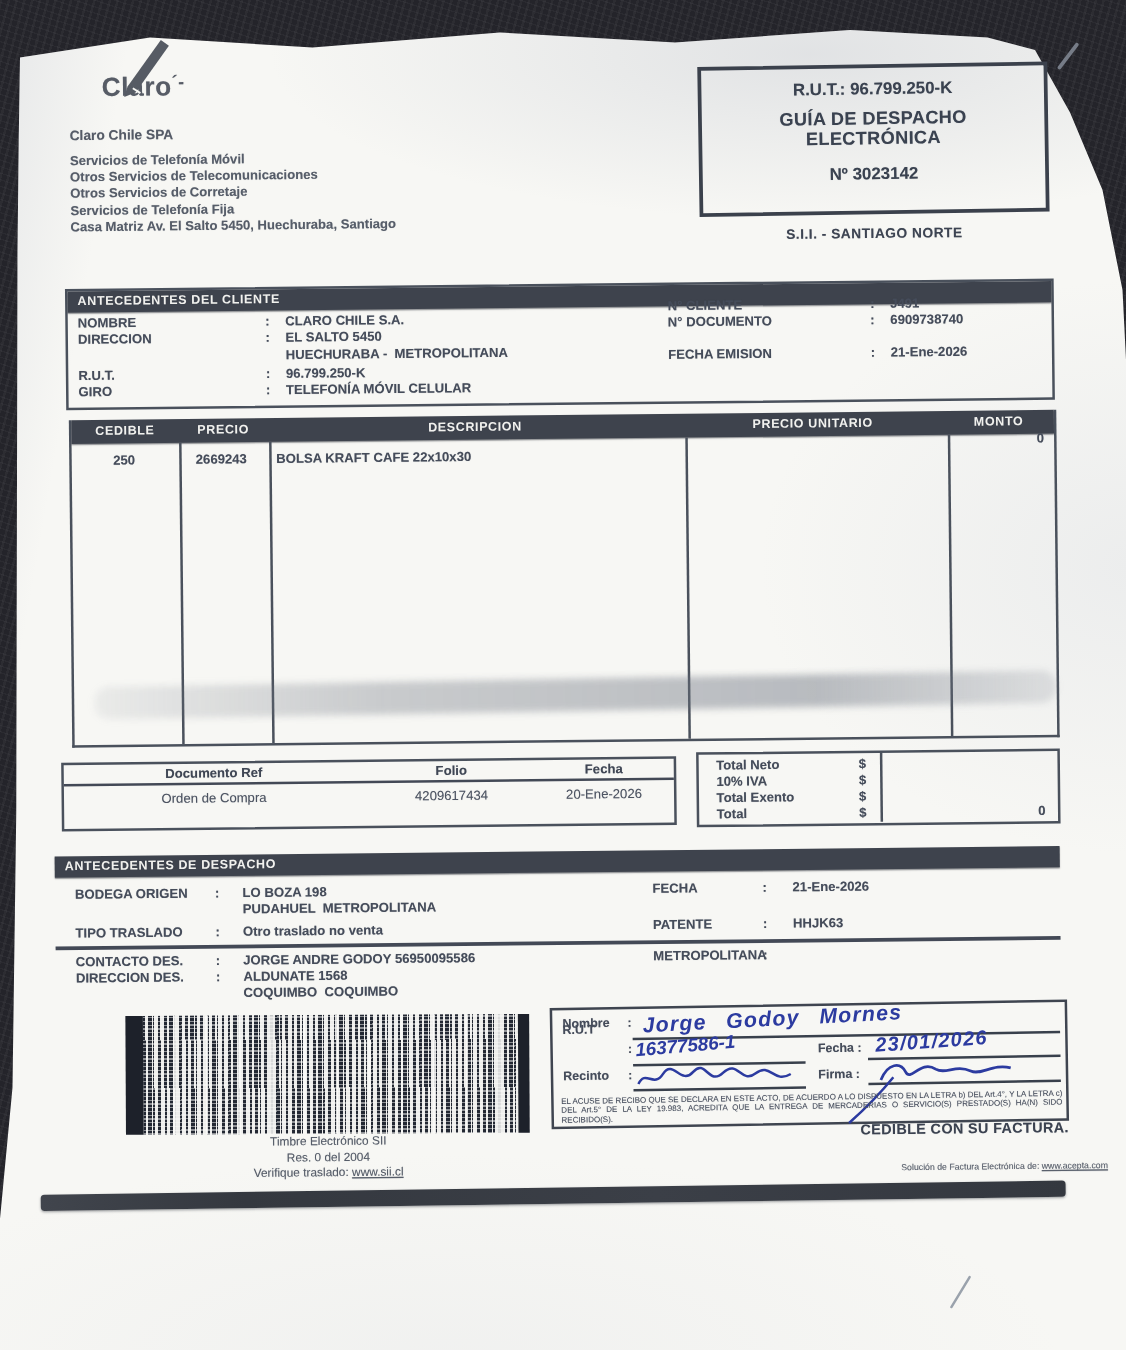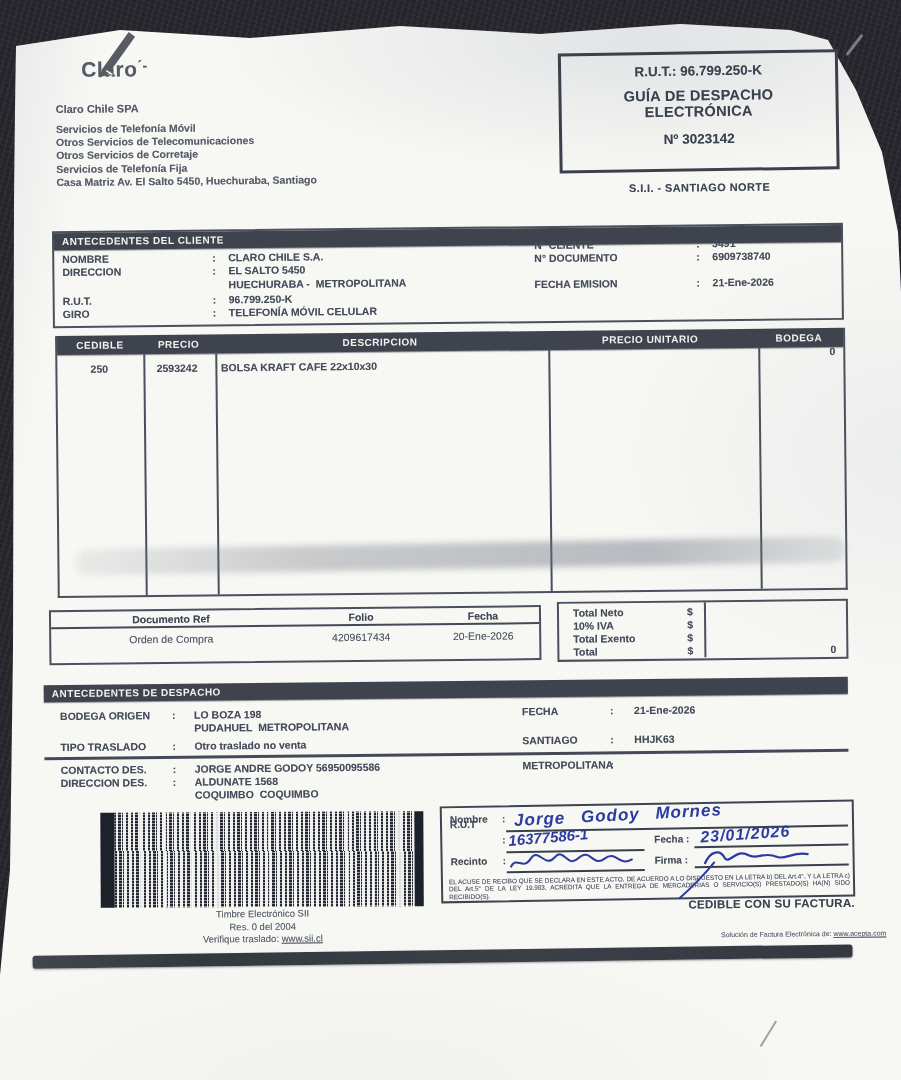--- a/index.html
+++ b/index.html
@@ -119,29 +119,29 @@
       <span class="colon">:</span>
       <span>21-Ene-2026</span>
     </div>
 
     <div class="abs" style="left:57px;top:332px;width:790px;height:262px;border:2px solid #4a515c;border-top:none">
       <div class="bar" style="height:19px;padding-left:0;display:flex">
         <div class="cell" style="width:86px;justify-content:center;align-items:center">CEDIBLE</div>
         <div class="cell" style="width:72px;justify-content:center;align-items:center">PRECIO</div>
         <div class="cell" style="width:333px;justify-content:center;align-items:center">DESCRIPCION</div>
         <div class="cell" style="width:210px;justify-content:center;align-items:center">PRECIO UNITARIO</div>
-        <div class="cell" style="width:89px;justify-content:center;align-items:center">BODEGA</div>
+        <div class="cell" style="width:89px;justify-content:center;align-items:center">MONTO</div>
       </div>
       <div class="vline" style="left:86px;top:19px;height:241px"></div>
       <div class="vline" style="left:158px;top:19px;height:241px"></div>
       <div class="vline" style="left:491px;top:19px;height:241px"></div>
       <div class="vline" style="left:701px;top:19px;height:241px"></div>
       <div class="abs b" style="left:0;top:27px;width:100%;display:flex;font-size:10.5px;color:#454c5a">
         <div class="cell" style="width:84px">250</div>
-        <div class="cell" style="width:72px">2593242</div>
+        <div class="cell" style="width:72px">2669243</div>
         <div style="width:333px;padding-left:8px">BOLSA KRAFT CAFE 22x10x30</div>
         <div style="width:210px"></div>
         <div style="width:89px"></div>
       </div>
       <div class="abs b" style="right:8px;top:17px;font-size:10.5px;color:#454c5a">0</div>
     </div>
     <div class="smudge"></div>
 
     <div class="box" style="left:48px;top:606px;width:492px;height:55px">
       <div style="display:flex;height:17px;border-bottom:2px solid #434956;font-size:10.5px;font-weight:bold;color:#3f4654">
@@ -196,21 +196,21 @@
     </div>
     <div class="kv" style="left:192px;top:786px">
       <span>COQUIMBO  COQUIMBO</span>
     </div>
     <div class="kv" style="left:520px;top:706px">
       <span class="lab" style="width:88px">FECHA</span>
       <span class="colon">:</span>
       <span style="padding-left:8px">21-Ene-2026</span>
     </div>
     <div class="kv" style="left:520px;top:735px">
-      <span class="lab" style="width:88px">SANTIAGO</span>
+      <span class="lab" style="width:88px">PATENTE</span>
       <span class="colon">:</span>
       <span style="padding-left:8px">HHJK63</span>
     </div>
     <div class="kv" style="left:520px;top:760px">
       <span class="lab" style="width:88px">METROPOLITANA</span>
       <span class="colon">:</span>
       <span></span>
     </div>
 
     <div class="barcode"></div>

